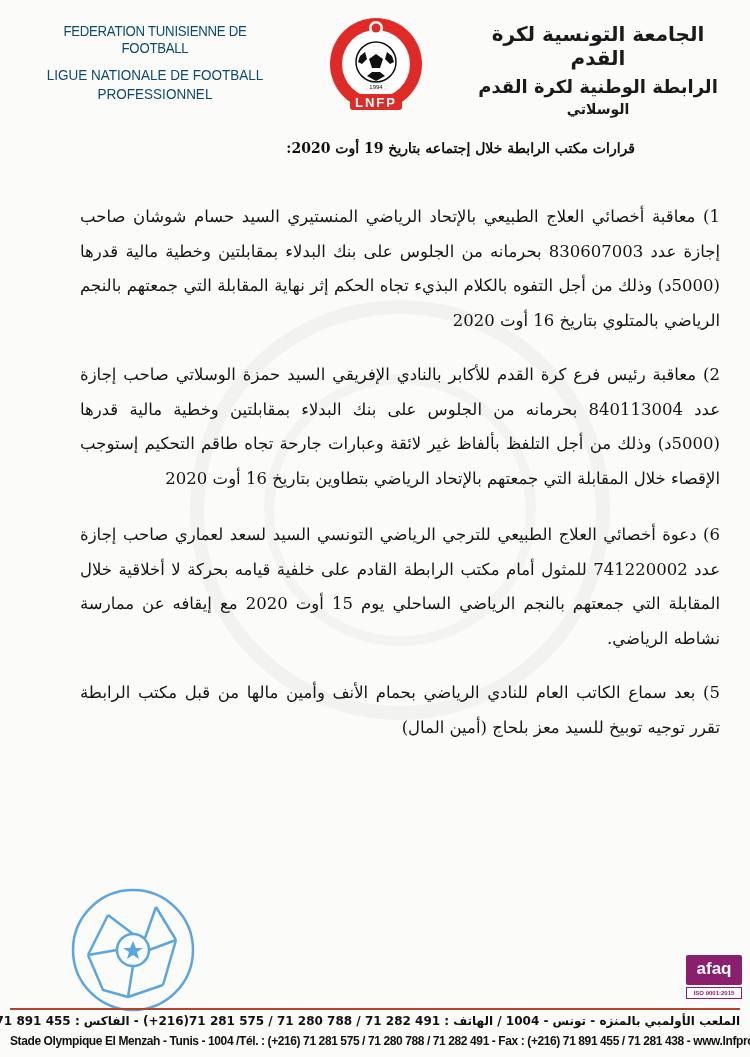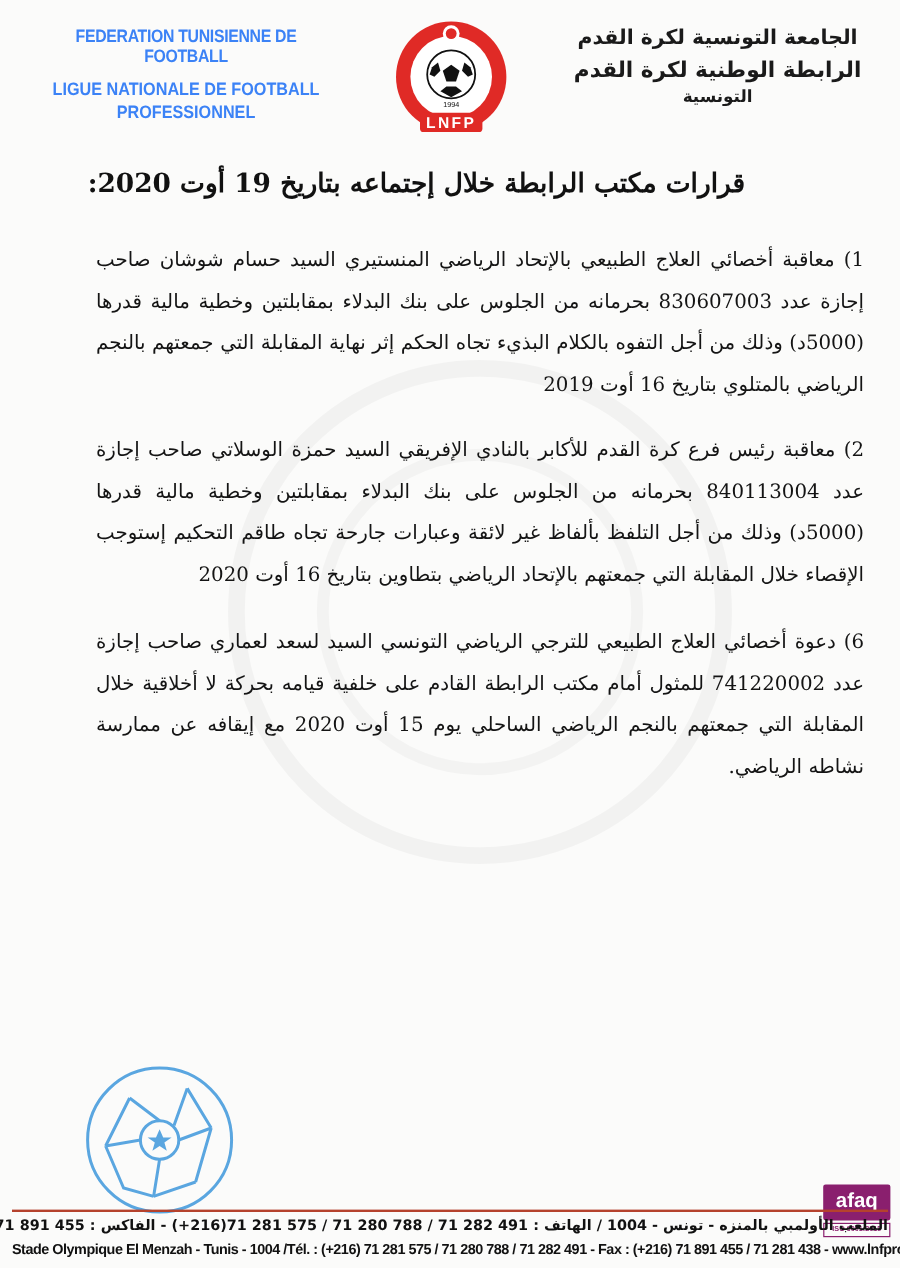--- a/index.html
+++ b/index.html
@@ -10,48 +10,48 @@
     .watermark {
       position: absolute; left: 190px; top: 300px; width: 420px; height: 420px; border-radius: 50%;
       border: 14px solid rgba(0,0,0,0.035); box-sizing: border-box;
     }
     .watermark::after {
       content: ""; position: absolute; left: 60px; top: 60px; right: 60px; bottom: 60px; border-radius: 50%;
       border: 10px solid rgba(0,0,0,0.03);
     }
     .hdr-fr {
       position: absolute; left: 30px; top: 22px; width: 250px; text-align: center;
-      font-family: "Liberation Sans", sans-serif; font-weight: bold; color: #3b82f6;
+      font-family: "Liberation Sans", sans-serif; font-weight: normal; color: #0c4a6e;
     }
     .hdr-fr .l1 { font-size: 15px; letter-spacing: -0.3px; transform: scaleX(0.88); display: block; }
     .hdr-fr .l2 { font-size: 15px; margin-top: 10px; display: block; transform: scaleX(0.9); }
     .hdr-fr .l3 { font-size: 15px; margin-top: 2px; display: block; transform: scaleX(0.9); }
     .hdr-ar {
       position: absolute; right: 22px; top: 22px; width: 260px; text-align: center; direction: rtl;
       font-family: "DejaVu Sans", sans-serif; font-weight: bold; color: #1a1a1a;
     }
-    .hdr-ar .l1 { font-size: 17px; display: block; }
+    .hdr-ar .l1 { font-size: 20px; display: block; }
     .hdr-ar .l2 { font-size: 18px; margin-top: 6px; display: block; }
     .hdr-ar .l3 { font-size: 14px; margin-top: 4px; display: block; }
     .logo { position: absolute; left: 320px; top: 6px; width: 112px; height: 108px; }
     .title {
-      position: absolute; right: 129px; top: 140px; direction: rtl; text-align: right;
-      font-size: 22px; font-weight: bold; color: #111;
+      position: absolute; right: 115px; top: 140px; direction: rtl; text-align: right;
+      font-size: 14px; font-weight: bold; color: #111;
     }
     .body-text {
       position: absolute; left: 80px; right: 30px; top: 200px; direction: rtl; text-align: justify;
       font-size: 16.5px; line-height: 34.5px;
     }
     .item { margin: 0 0 20px 0; }
     .item:nth-child(2) { margin-bottom: 22px; }
     .stamp { position: absolute; left: 68px; top: 885px; width: 130px; height: 130px; }
     .afaq { position: absolute; left: 686px; top: 955px; width: 56px; height: 46px; }
     .afaq-top {
       background: #8a1f6e; color: #fff; height: 30px; border-radius: 2px; font-family: "Liberation Sans", sans-serif;
-      font-size: 17px; font-weight: bold; text-align: center; line-height: 28px; margin-top: 32px;
+      font-size: 17px; font-weight: bold; text-align: center; line-height: 28px;
     }
     .afaq-bot {
       margin-top: 2px; border: 1px solid #8a1f6e; color: #8a1f6e; font-family: "Liberation Sans", sans-serif;
       font-size: 6px; text-align: center; height: 10px; line-height: 10px; font-weight: bold;
     }
     .rule { position: absolute; left: 10px; right: 10px; top: 1008px; height: 2px; background: #b5422d; }
     .footer-ar {
       position: absolute; left: 10px; right: 10px; top: 1014px; direction: rtl; text-align: center; font-weight: bold;
       font-family: "DejaVu Sans", sans-serif; font-size: 12px; white-space: nowrap; color: #111; letter-spacing: -0.3px;
     }
@@ -82,29 +82,30 @@
   <polygon points="72,50 67,46 65,53 70,58 74,56" fill="#111"></polygon>
   <polygon points="47,70 52,66 60,66 65,70 56,75" fill="#111"></polygon>
   <text x="56" y="83" text-anchor="middle" font-size="6" font-family="Liberation Sans, sans-serif" fill="#111">1994</text>
   <rect x="30" y="88" width="52" height="16" rx="3" fill="#e02a26"></rect>
   <text x="56" y="101" text-anchor="middle" font-size="13" font-weight="bold" font-family="Liberation Sans, sans-serif" fill="#fff" letter-spacing="2">LNFP</text>
 </svg>
 
 <div class="hdr-ar">
   <span class="l1">الجامعة التونسية لكرة القدم</span>
   <span class="l2">الرابطة الوطنية لكرة القدم</span>
-  <span class="l3">التونسية</span>
+  <span class="l3">الوسلاتي</span>
 </div>
 
 <div class="title">قرارات مكتب الرابطة خلال إجتماعه بتاريخ 19 أوت 2020:</div>
 
 <div class="body-text">
-  <p class="item">1) معاقبة أخصائي العلاج الطبيعي بالإتحاد الرياضي المنستيري السيد حسام شوشان صاحب إجازة عدد 830607003 بحرمانه من الجلوس على بنك البدلاء بمقابلتين وخطية مالية قدرها (5000د) وذلك من أجل التفوه بالكلام البذيء تجاه الحكم إثر نهاية المقابلة التي جمعتهم بالنجم الرياضي بالمتلوي  بتاريخ 16 أوت 2019</p>
+  <p class="item">1) معاقبة أخصائي العلاج الطبيعي بالإتحاد الرياضي المنستيري السيد حسام شوشان صاحب إجازة عدد 830607003 بحرمانه من الجلوس على بنك البدلاء بمقابلتين وخطية مالية قدرها (5000د) وذلك من أجل التفوه بالكلام البذيء تجاه الحكم إثر نهاية المقابلة التي جمعتهم بالنجم الرياضي بالمتلوي  بتاريخ 16 أوت 2020</p>
   <p class="item">2) معاقبة رئيس فرع كرة القدم للأكابر بالنادي الإفريقي السيد  حمزة الوسلاتي صاحب إجازة عدد 840113004 بحرمانه من الجلوس على بنك البدلاء بمقابلتين وخطية مالية قدرها (5000د) وذلك من أجل التلفظ بألفاظ غير لائقة وعبارات جارحة تجاه طاقم التحكيم إستوجب الإقصاء خلال المقابلة التي جمعتهم بالإتحاد الرياضي بتطاوين  بتاريخ 16 أوت 2020</p>
   <p class="item">6) دعوة أخصائي العلاج الطبيعي للترجي الرياضي التونسي السيد لسعد لعماري صاحب إجازة عدد 741220002 للمثول أمام مكتب الرابطة القادم على خلفية قيامه بحركة لا أخلاقية خلال المقابلة التي جمعتهم بالنجم الرياضي الساحلي يوم 15 أوت 2020 مع إيقافه عن ممارسة نشاطه الرياضي.</p>
+  <p class="item">5) بعد سماع الكاتب العام للنادي الرياضي بحمام الأنف وأمين مالها من قبل مكتب الرابطة تقرر توجيه توبيخ للسيد معز بلحاج (أمين المال)</p>
 </div>
 
 <svg class="stamp" viewBox="0 0 130 130">
   <g fill="none" stroke="#5aa6e0" stroke-width="2.5">
     <circle cx="65" cy="65" r="60"></circle>
     <circle cx="65" cy="65" r="16"></circle>
     <path d="M65 49 L40 30 M81 65 L108 55 M65 81 L60 112 M49 65 L20 70 M77 53 L88 22"></path>
     <path d="M40 30 L20 70 M88 22 L108 55 M108 55 L95 100 M60 112 L95 100 M20 70 L35 105 L60 112"></path>
   </g>
   <polygon points="65,56 68,63 75,63 69,67 71,74 65,70 59,74 61,67 55,63 62,63" fill="#5aa6e0"></polygon>

